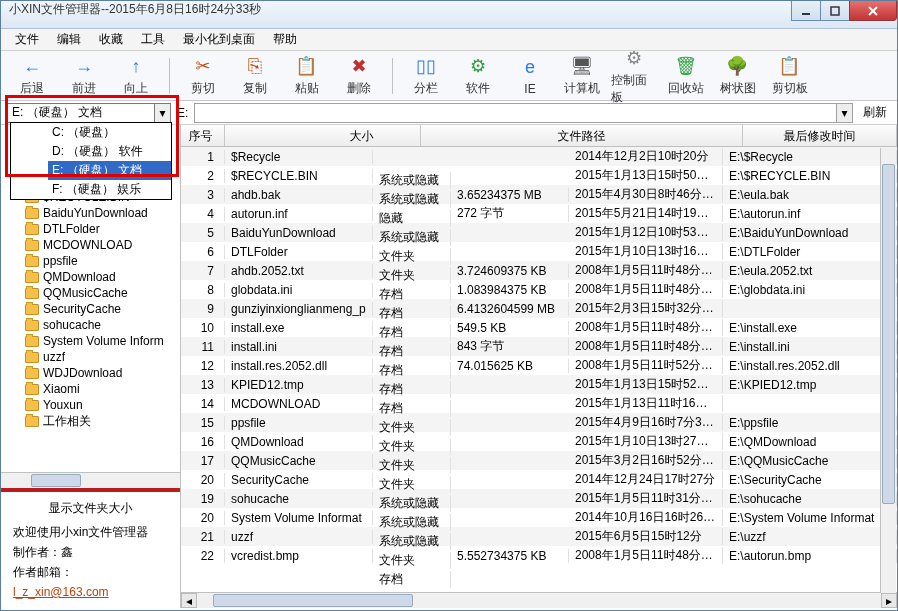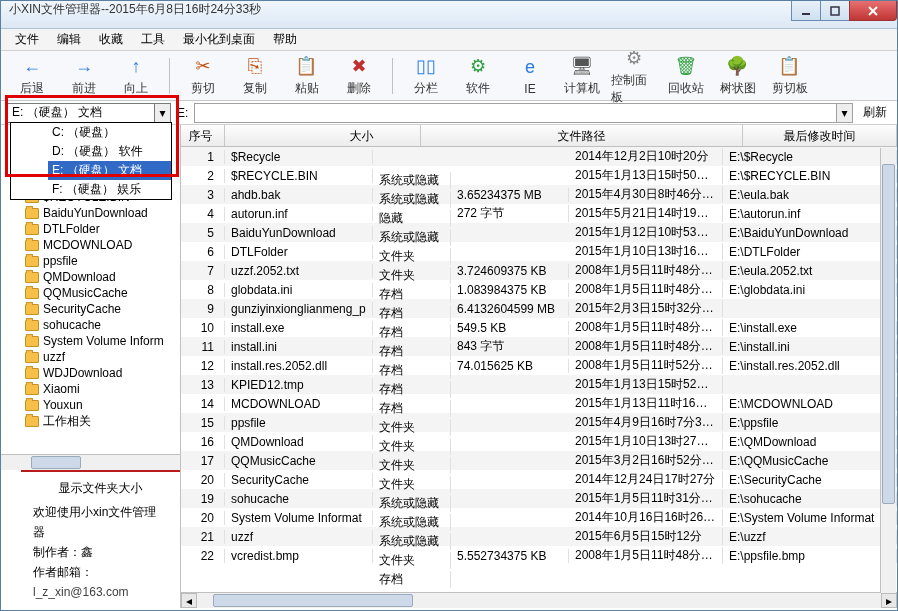--- a/index.html
+++ b/index.html
@@ -47,23 +47,23 @@
 
 
 .tree { flex: 1; overflow: hidden; padding-top: 64px; padding-left: 6px; }
 .tnode { display: flex; align-items: center; height: 16px; padding-left: 18px; gap: 4px; white-space: nowrap; overflow: hidden; }
 .ficon { width: 14px; height: 11px; background: #f6c048; border: 1px solid #c89020; border-radius: 1px; position: relative; flex-shrink: 0; }
 .ficon:before { content: ""; position: absolute; top: -3px; left: 0; width: 5px; height: 2px; background: #f6c048; border: 1px solid #c89020; border-bottom: none; }
 
 .leftscroll { height: 16px; border-top: 1px solid #c0c0c0; background: #f0f0f0; position: relative; }
 .leftscroll .thumb { position: absolute; left: 30px; top: 1px; width: 50px; height: 13px; background: #cdd8e8; border: 1px solid #9ab; border-radius: 2px; }
 
-.infobox { border-top: 2px solid #b91c1c; padding: 6px 12px; line-height: 20px; margin-left: 20px; }
+.infobox { border-top: 4px solid #b91c1c; padding: 6px 12px; line-height: 20px; }
 .infobox .hdr { text-align: center; margin-bottom: 4px; }
-.infobox a { color: #404040; }
+.infobox a { color: #c2410c; text-decoration: underline; }
 
 
 .listhdr { height: 22px; background: linear-gradient(#fdfdfd,#ececec); border-bottom: 1px solid #c0c0c0; display: flex; }
 .listhdr .col { border-right: 1px solid #c8c8c8; padding: 3px 6px; overflow: hidden; white-space: nowrap; text-align: center; }
 .listbody { flex: 1; overflow: hidden; }
 .row { display: flex; height: 19px; align-items: center; }
 .row:nth-child(odd) { background: #f4f4f4; }
 .row:nth-child(even) { background: #fff; }
 .row .cell { border-right: 1px solid #e0e0e0; padding: 0 6px; overflow: hidden; white-space: nowrap; text-overflow: ellipsis; }
 .c0 { width: 44px; text-align: right; padding-right: 10px !important; }
@@ -328,21 +328,21 @@
         <div class="row">
           <div class="cell c0">6</div>
           <div class="cell c1">DTLFolder</div>
           <div class="cell c2">文件夹</div>
           <div class="cell c3"></div>
           <div class="cell c4">2015年1月10日13时16分21秒</div>
           <div class="cell c5">E:\DTLFolder</div>
         </div>
         <div class="row">
           <div class="cell c0">7</div>
-          <div class="cell c1">uzzf.2052.txt</div>
+          <div class="cell c1">ahdb.2052.txt</div>
           <div class="cell c2">存档</div>
           <div class="cell c3">3.724609375 KB</div>
           <div class="cell c4">2008年1月5日11时48分4秒</div>
           <div class="cell c5">E:\eula.2052.txt</div>
         </div>
         <div class="row">
           <div class="cell c0">8</div>
           <div class="cell c1">globdata.ini</div>
           <div class="cell c2">存档</div>
           <div class="cell c3">1.083984375 KB</div>
@@ -379,28 +379,28 @@
           <div class="cell c3">74.015625 KB</div>
           <div class="cell c4">2008年1月5日11时52分46秒</div>
           <div class="cell c5">E:\install.res.2052.dll</div>
         </div>
         <div class="row">
           <div class="cell c0">13</div>
           <div class="cell c1">KPIED12.tmp</div>
           <div class="cell c2">存档</div>
           <div class="cell c3"></div>
           <div class="cell c4">2015年1月13日15时52分11秒</div>
+          <div class="cell c5">E:\KPIED12.tmp</div>
         </div>
         <div class="row">
           <div class="cell c0">14</div>
           <div class="cell c1">MCDOWNLOAD</div>
           <div class="cell c2">文件夹</div>
           <div class="cell c3"></div>
           <div class="cell c4">2015年1月13日11时16分41秒</div>
-          <div class="cell c5">E:\MCDOWNLOAD</div>
         </div>
         <div class="row">
           <div class="cell c0">15</div>
           <div class="cell c1">ppsfile</div>
           <div class="cell c2">文件夹</div>
           <div class="cell c3"></div>
           <div class="cell c4">2015年4月9日16时7分37秒</div>
           <div class="cell c5">E:\ppsfile</div>
         </div>
         <div class="row">
@@ -450,21 +450,21 @@
           <div class="cell c3"></div>
           <div class="cell c4">2015年6月5日15时12分</div>
           <div class="cell c5">E:\uzzf</div>
         </div>
         <div class="row">
           <div class="cell c0">22</div>
           <div class="cell c1">vcredist.bmp</div>
           <div class="cell c2">存档</div>
           <div class="cell c3">5.552734375 KB</div>
           <div class="cell c4">2008年1月5日11时48分4秒</div>
-          <div class="cell c5">E:\ppsfile.bmp</div>
+          <div class="cell c5">E:\autorun.bmp</div>
         </div>
       </div>
     <div class="hscroll">
       <div class="sbtn">◂</div>
       <div class="track">
           <div class="thumb"></div>
         </div>
       <div class="sbtn">▸</div>
     </div>
   </div>

